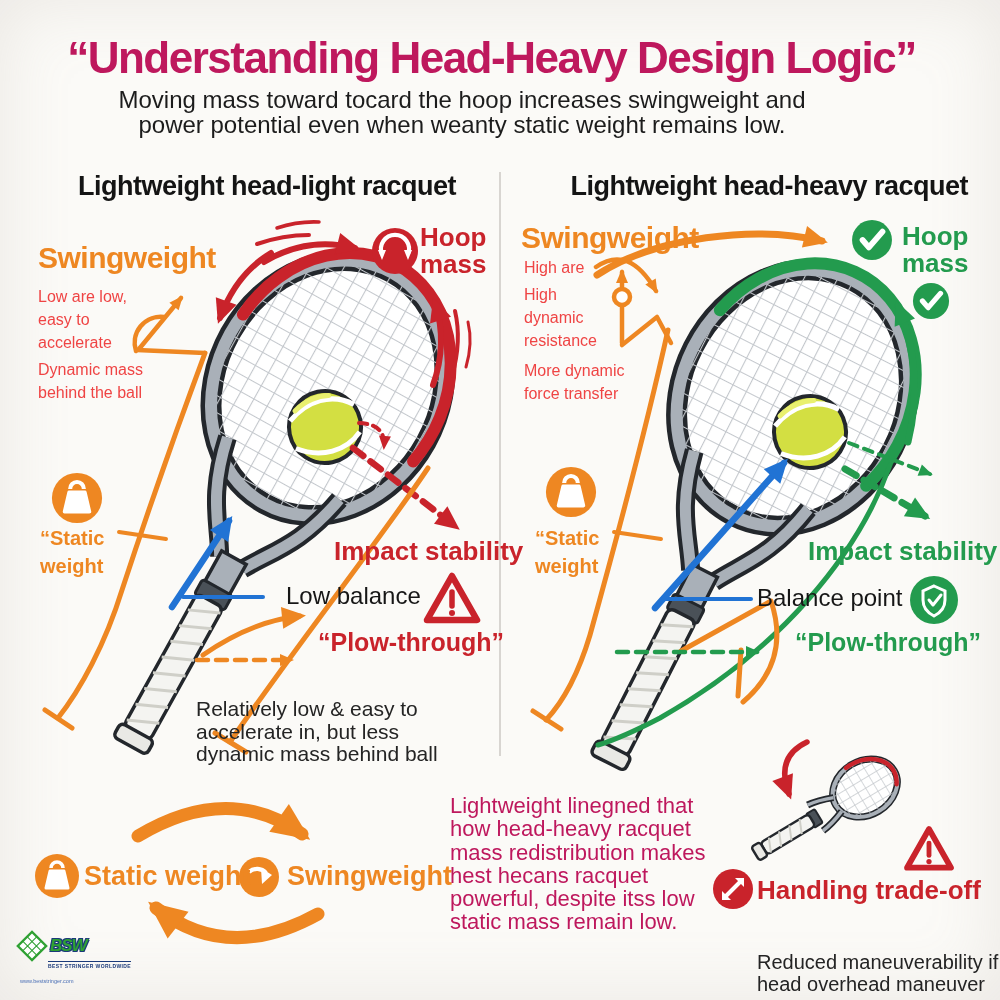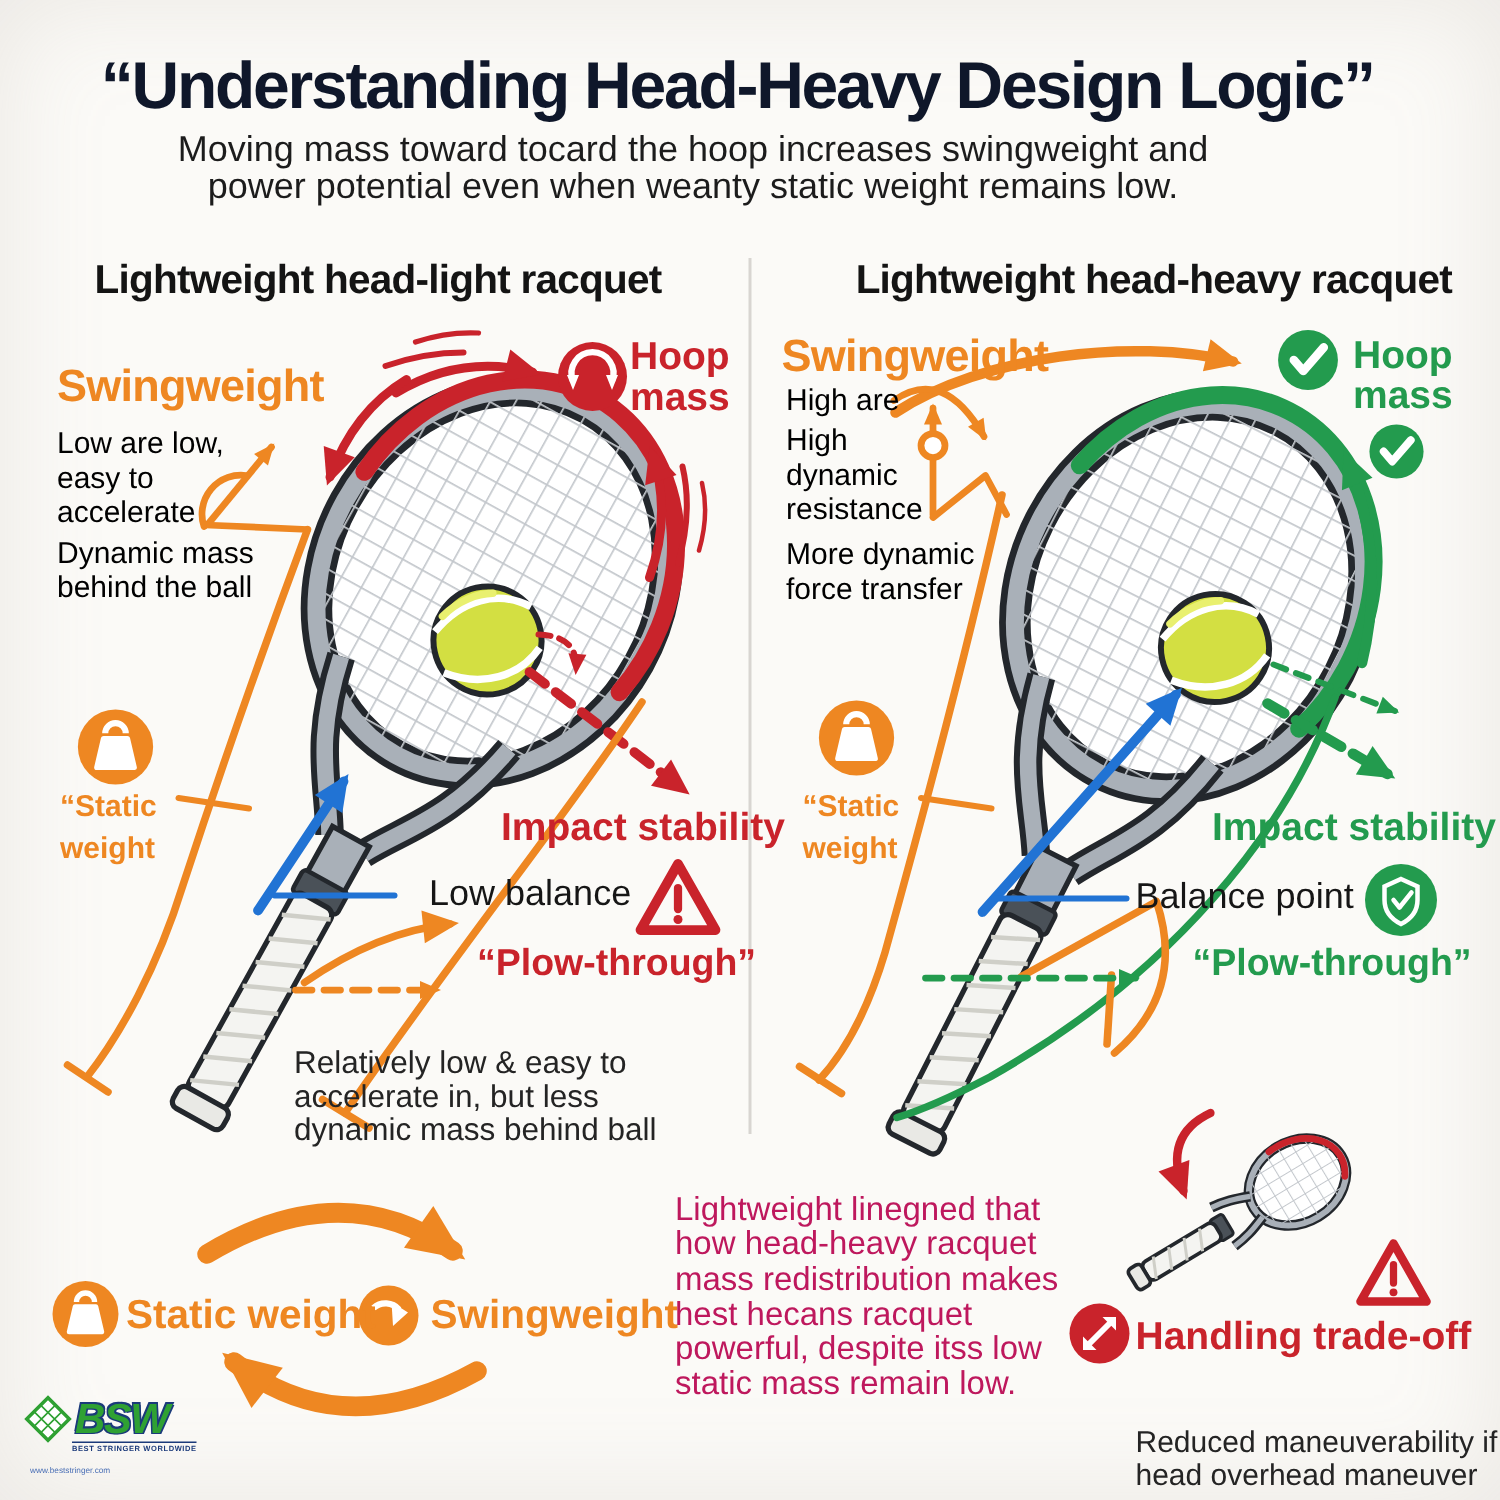--- a/index.html
+++ b/index.html
@@ -11,42 +11,42 @@
     background:#FBFAF7;overflow:hidden;
     font-family:"Liberation Sans",sans-serif;color:var(--ink);
     box-shadow:inset 0 0 70px rgba(160,150,140,.18);
   }
   svg.gfx{position:absolute;left:0;top:0;z-index:1;}
   .t{position:absolute;white-space:nowrap;z-index:2;line-height:1.08;}
   .bold{font-weight:bold;}
   .c-o{color:var(--orange);} .c-r{color:var(--red);} .c-g{color:var(--green);}
   .center{text-align:center;}
 
-  .title{left:0;top:34px;width:983px;font-size:44px;font-weight:bold;letter-spacing:-1.5px;color:#0f172a;}
+  .title{left:0;top:34px;width:983px;font-size:44px;font-weight:bold;letter-spacing:-1.5px;color:#be185d;}
   .subtitle{left:0;top:87px;width:924px;font-size:24px;line-height:25px;color:#1c1c1c;}
   .panel-header{top:172px;width:440px;font-size:27px;font-weight:bold;letter-spacing:-0.5px;color:#141414;text-align:center;}
-  .ph-left{left:32px;} .ph-right{left:528px;text-align:right;}
+  .ph-left{left:47px;} .ph-right{left:528px;text-align:right;}
 
   .swingweight-l{left:38px;top:242px;font-size:30px;letter-spacing:-0.5px;}
   .swingweight-r{left:521px;top:222px;font-size:30px;letter-spacing:-0.5px;}
-  .note{font-size:20px;line-height:23px;color:#000000;}
+  .note{font-size:16px;line-height:23px;color:#ef4444;}
   .hoop-label{font-size:26px;line-height:27px;font-weight:bold;}
   .static-label{font-size:20px;line-height:28px;font-weight:bold;}
   .balance{font-size:24px;color:#161616;}
   .impact{font-size:26px;font-weight:bold;}
   .plow{font-size:25px;font-weight:bold;}
   .footnote{font-size:21px;line-height:22.5px;color:#242424;}
   .cycle-label{font-size:27px;font-weight:bold;}
   .summary{left:450px;top:794px;font-size:22px;line-height:23.3px;color:#be185d;}
   .tradeoff-title{left:757px;top:876px;font-size:26px;font-weight:bold;}
   .tradeoff-desc{left:757px;top:907px;font-size:20px;line-height:22px;color:#242424;margin-top:44px;}
 
   .logo{left:16px;top:929px;z-index:2;position:absolute;}
   .logo-row{display:flex;align-items:center;gap:2px;}
-  .logo-name{font-size:28px;font-weight:bold;font-style:italic;color:#2FA133;letter-spacing:-1px;
+  .logo-name{font-size:17px;font-weight:bold;font-style:italic;color:#2FA133;letter-spacing:-1px;
     text-shadow:1px 1px 0 #1B3A7A,-1px 1px 0 #1B3A7A,1px -1px 0 #1B3A7A,-1px -1px 0 #1B3A7A;}
   .logo-tag{font-size:5px;font-weight:bold;color:#1B3A7A;border-top:1px solid #1B3A7A;padding-top:1px;margin-left:32px;margin-top:-2px;letter-spacing:.4px;}
   .logo-url{font-size:5.5px;color:#4a6fb5;margin-top:9px;margin-left:4px;}
 
   
   .ln{fill:none;stroke-linecap:round;stroke-linejoin:round;}
   .so{stroke:var(--orange);} .sr{stroke:var(--red);} .sg{stroke:var(--green);} .sb{stroke:var(--blue);}
 </style>
 </head>
 <body>

